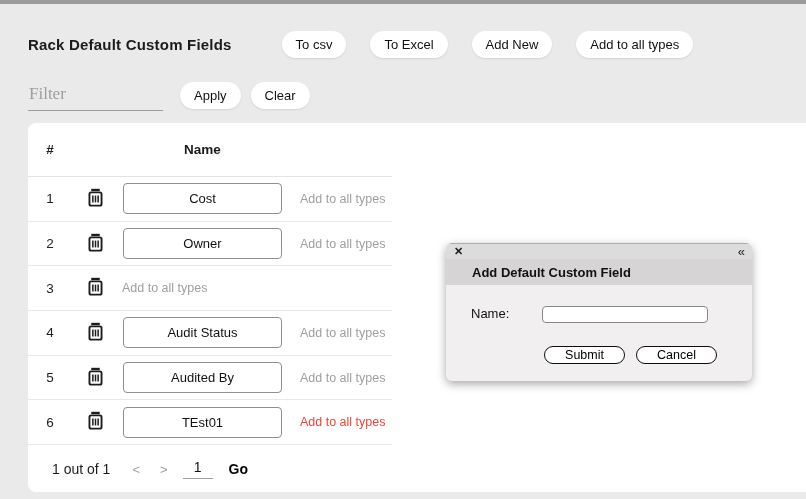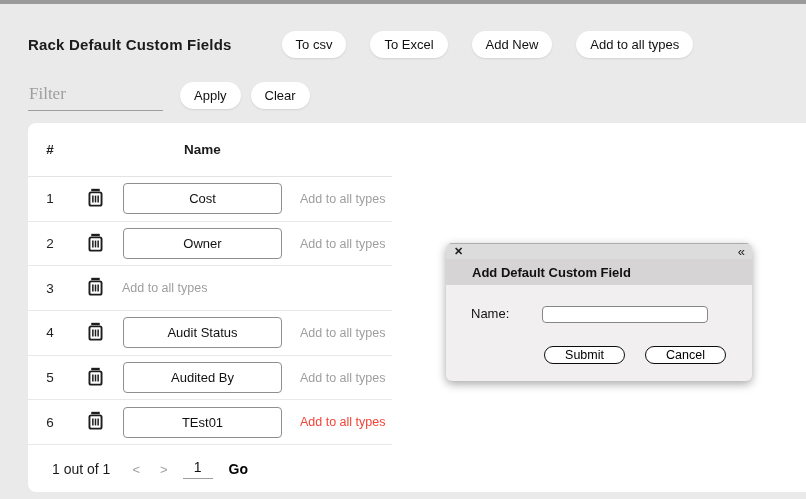--- a/index.html
+++ b/index.html
@@ -111,21 +111,21 @@
     padding-left:26px; font-size:13px; font-weight:bold; color:#111;
   }
   .modal-body { padding:21px 0 17px; }
   .modal-name-row { display:flex; margin-left:25px; }
   .modal-name-label { font-size:13px; color:#111; }
   .modal-name-input {
     margin-left:33px; width:166px; height:17px;
     border:1px solid #878787; border-radius:4px; background:#fff;
     font-size:12px; padding:0 4px; font-family:inherit;
   }
-  .modal-buttons { display:flex; margin-left:98px; margin-top:23px; gap:20px; }
+  .modal-buttons { display:flex; margin-left:98px; margin-top:23px; gap:11px; }
   .modal-btn {
     width:81px; height:18px; background:#fff; border:1.5px solid #0d0d0d;
     border-radius:10px; font-size:12.5px; color:#000; cursor:pointer;
     display:flex; align-items:center; justify-content:center;
     font-family:inherit; padding-bottom:1px;
   }
 </style>
 </head>
 <body>
 

